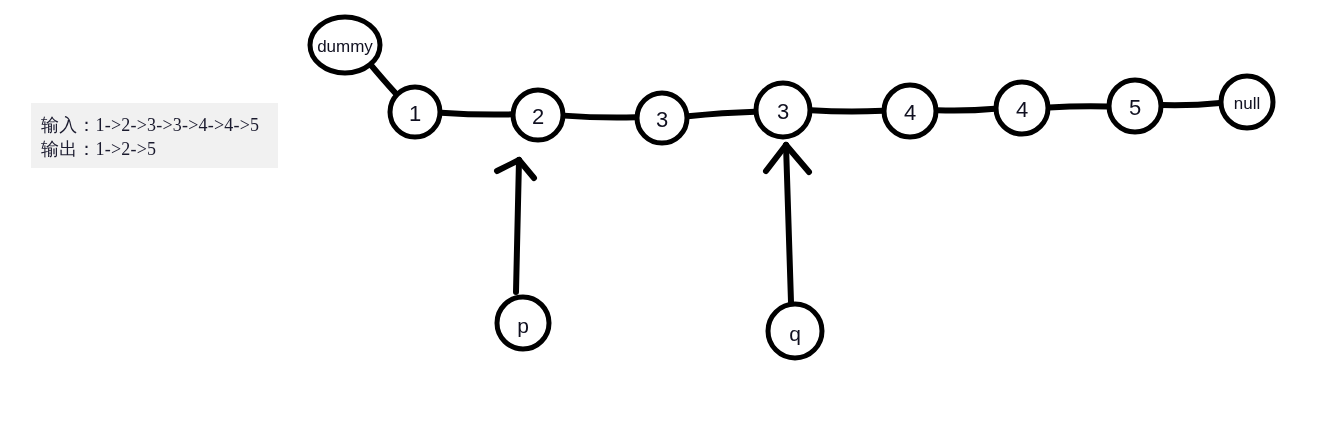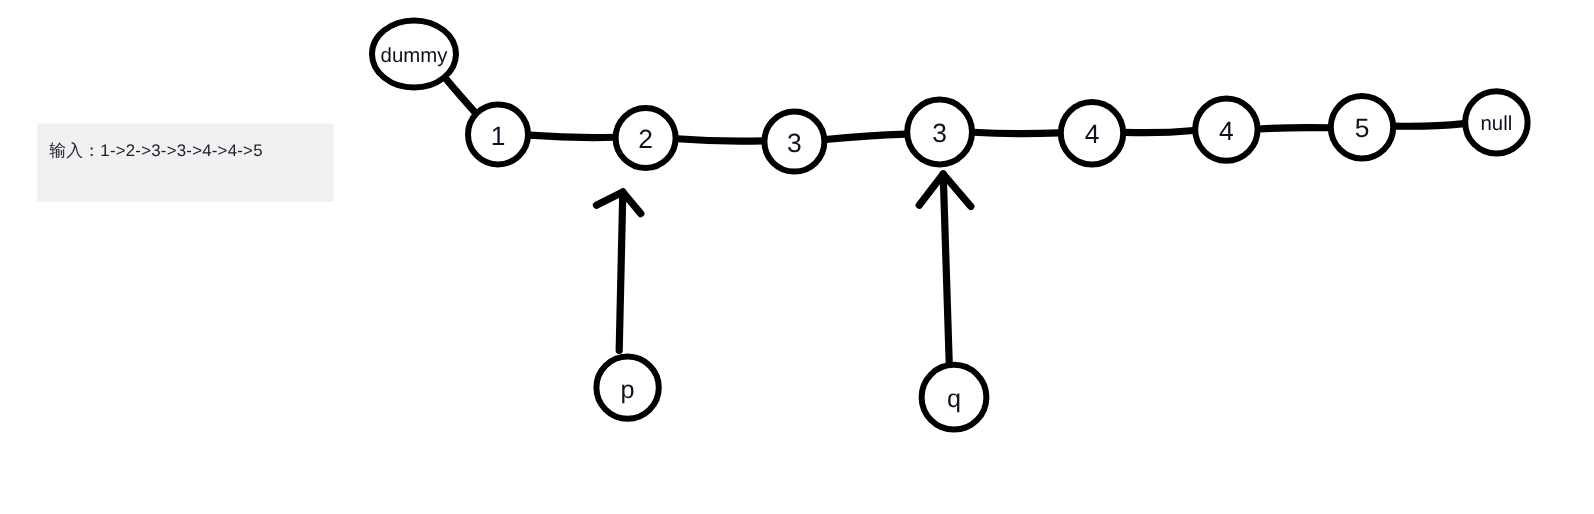--- a/index.html
+++ b/index.html
@@ -20,22 +20,22 @@
     position: absolute;
     left: 31px;
     top: 103px;
     width: 247px;
     height: 65px;
     background: #f1f1f1;
     box-sizing: border-box;
     padding: 10px 0 0 10px;
   }
   .legend-line {
-    font-family: Liberation Sans, sans-serif;
-    font-size: 14px;
+    font-family: Liberation Serif, serif;
+    font-size: 18px;
     line-height: 24px;
     color: #1a1a2e;
     white-space: pre;
     letter-spacing: 0.2px;
   }
 
   
   #diagram-canvas {
     position: absolute;
     left: 0;
@@ -68,20 +68,21 @@
     stroke-width: 6;
     stroke-linecap: round;
     fill: none;
   }
 </style>
 </head>
 <body>
 
 <div id="legend-box">
   <div class="legend-line">输入：1-&gt;2-&gt;3-&gt;3-&gt;4-&gt;4-&gt;5</div>
+  <div class="legend-line">输出：1-&gt;2-&gt;5</div>
 </div>
 
 <svg id="diagram-canvas" viewBox="0 0 1328 428">
 
   <g id="edge-layer">
       <path d="M 371.00703674327684 65.05225094928052 Q 382.11208843656624 78.3371853939283 396.21714012985564 94.02211983857609" class="link-edge"></path>
       <path d="M 440.99226995671927 112.63395780382243 Q 478 115.3 512.0077300432807 114.36604219617757" class="link-edge"></path>
       <path d="M 563.9923940776192 115.62884824381337 Q 598.5 118.3 636.0076059223808 117.37115175618663" class="link-edge"></path>
       <path d="M 687.9433589088285 116.2847366010692 Q 723.0021785035067 112.86597166918965 755.0609980981848 111.8472067373101" class="link-edge"></path>
       <path d="M 810.9991320386241 110.22046560660334 Q 845.4999845006897 112.3039368858322 883.0008369627553 110.78740816506107" class="link-edge"></path>

